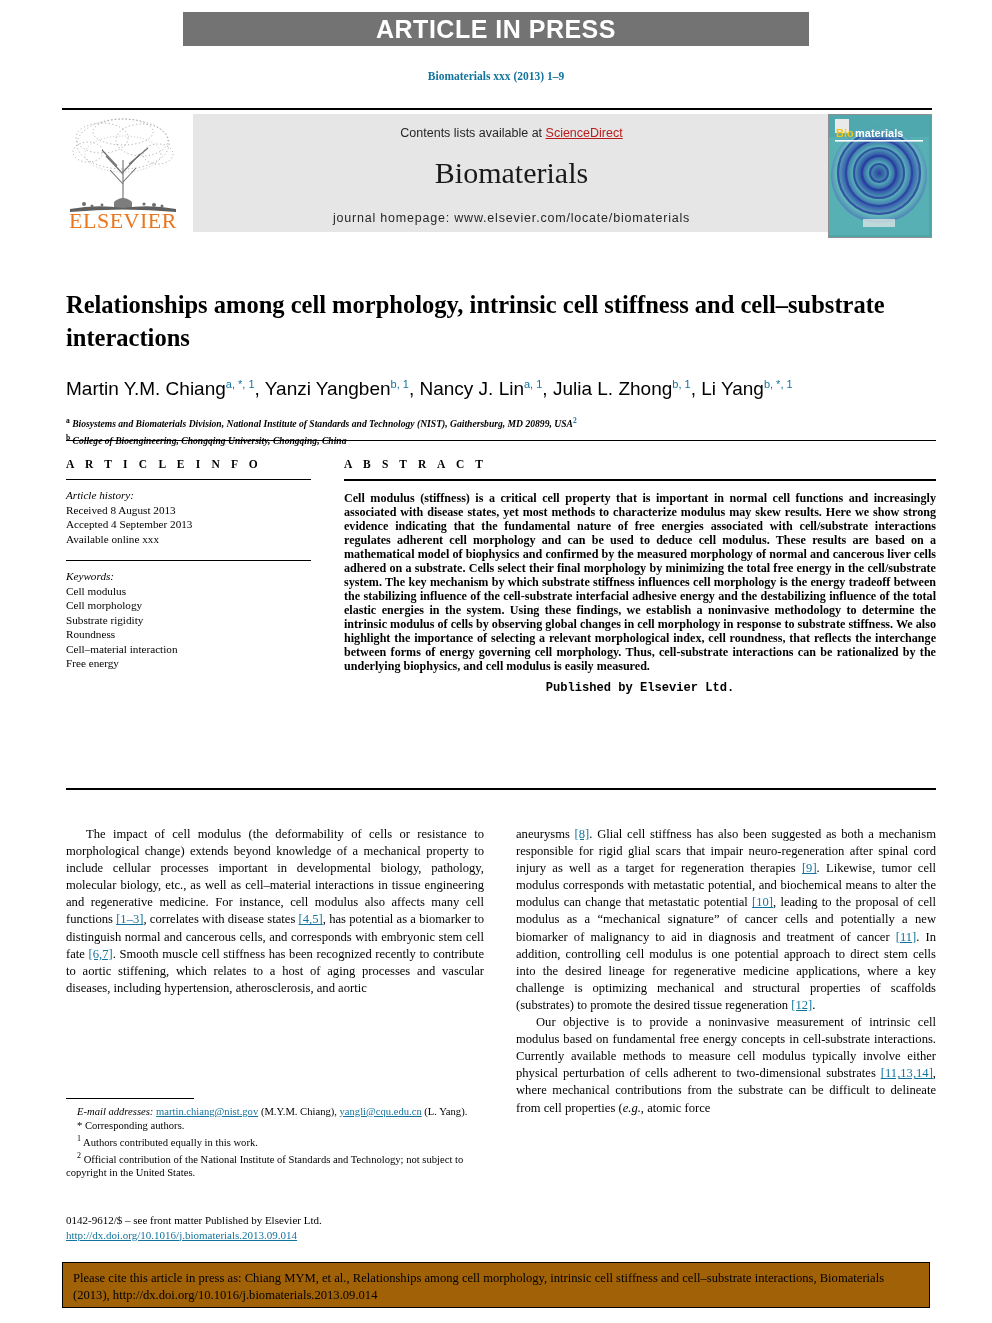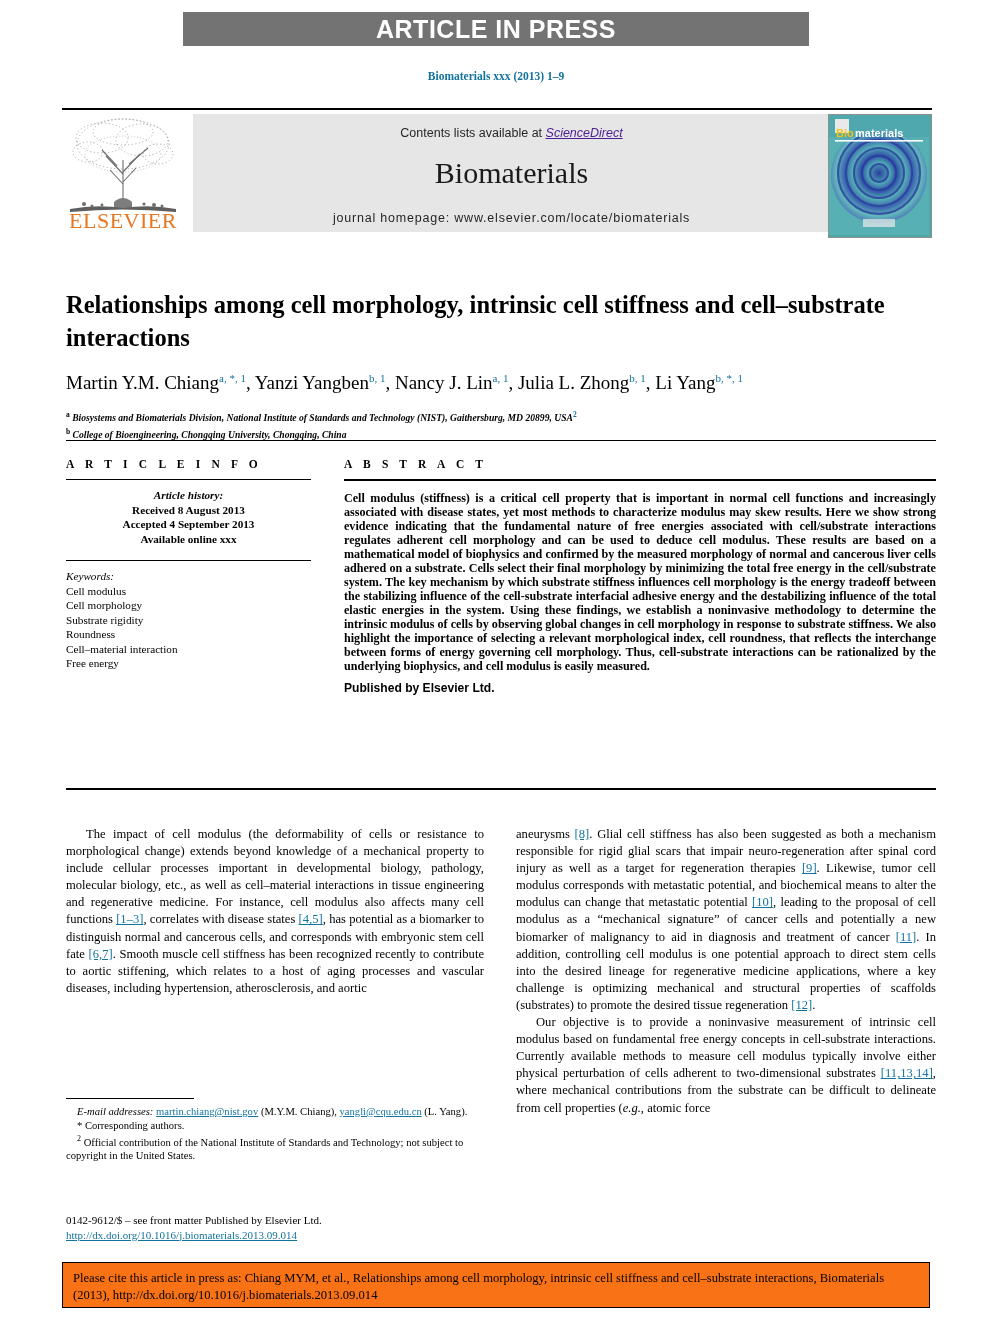--- a/index.html
+++ b/index.html
@@ -94,22 +94,21 @@
     background: #e6e6e6;
     text-align: center;
   }
   .contents-line {
     margin-top: 12px;
     font-family: "Liberation Sans", sans-serif;
     font-size: 12.5px;
     color: #262626;
   }
   .sciencedirect {
-    color: #4c1d95;
-    font-style: italic;
+    color: #b91c1c;
   }
   .journal-name {
     margin-top: 16px;
     font-family: "Liberation Serif", serif;
     font-size: 30px;
     color: #1a1a1a;
   }
   .homepage-line {
     margin-top: 21px;
     font-family: "Liberation Sans", sans-serif;
@@ -138,22 +137,22 @@
   }
   .article-title {
     font-family: "Liberation Serif", serif;
     font-size: 24.5px;
     line-height: 33px;
     font-weight: bold;
     margin: 0;
     color: #000;
   }
   .authors {
-    margin-top: 11px;
-    font-family: Liberation Serif, serif;
+    margin-top: 17px;
+    font-family: Liberation Sans, sans-serif;
     font-size: 19px;
     line-height: 26px;
   }
   .sup-mark {
     font-size: 11px;
     vertical-align: super;
     color: #12739e;
   }
   .affiliations {
     margin-top: 12px;
@@ -210,22 +209,21 @@
   .thin-rule-abs {
     height: 2px;
     background: #000;
     margin-top: 9px;
   }
   .hist-block {
     margin-top: 8px;
     font-family: "Liberation Serif", serif;
     font-size: 11.2px;
     line-height: 14.5px;
-    font-weight: bold;
-    text-align: center;
+    font-weight: normal;
   }
   .hist-label {
     font-style: italic;
   }
   .kw-rule {
     height: 1px;
     background: #000;
     margin-top: 14px;
   }
   .kw-block {
@@ -241,22 +239,22 @@
     margin-top: 10px;
     font-family: "Liberation Serif", serif;
     font-weight: bold;
     font-size: 12.1px;
     line-height: 14px;
     text-align: justify;
     color: #000;
   }
   .published-by {
     margin-top: 8px;
-    text-align: left;
-    font-family: Liberation Sans, sans-serif;
+    text-align: center;
+    font-family: Liberation Mono, monospace;
     font-weight: bold;
     font-size: 12.1px;
   }
   .abstract-rule-bottom {
     position: absolute;
     left: 66px;
     top: 788px;
     width: 870px;
     height: 2px;
     background: #000;
@@ -331,21 +329,21 @@
   .doi-link { color: #12739e; }
 
   
   .cite-box {
     position: absolute;
     left: 62px;
     top: 1262px;
     width: 868px;
     height: 46px;
     border: 1px solid #000;
-    background: #f97316;
+    background: #a16207;
     box-sizing: border-box;
     padding: 7px 10px 0 10px;
   }
   .cite-text {
     font-family: "Liberation Serif", serif;
     font-size: 12.6px;
     line-height: 17px;
     margin: 0;
   }
 </style>
@@ -491,20 +489,21 @@
 
 <div class="body-right">
   <p class="body-p noindent"><span>aneurysms </span><a class="ref-link" href="#">[8]</a><span>. Glial cell stiffness has also been suggested as both a mechanism responsible for rigid glial scars that impair neuro-regeneration after spinal cord injury as well as a target for regeneration therapies </span><a class="ref-link" href="#">[9]</a><span>. Likewise, tumor cell modulus corresponds with metastatic potential, and biochemical means to alter the modulus can change that metastatic potential </span><a class="ref-link" href="#">[10]</a><span>, leading to the proposal of cell modulus as a “mechanical signature” of cancer cells and potentially a new biomarker of malignancy to aid in diagnosis and treatment of cancer </span><a class="ref-link" href="#">[11]</a><span>. In addition, controlling cell modulus is one potential approach to direct stem cells into the desired lineage for regenerative medicine applications, where a key challenge is optimizing mechanical and structural properties of scaffolds (substrates) to promote the desired tissue regeneration </span><a class="ref-link" href="#">[12]</a><span>.</span></p>
   <p class="body-p"><span>Our objective is to provide a noninvasive measurement of intrinsic cell modulus based on fundamental free energy concepts in cell-substrate interactions. Currently available methods to measure cell modulus typically involve either physical perturbation of cells adherent to two-dimensional substrates </span><a class="ref-link" href="#">[11,13,14]</a><span>, where mechanical contributions from the substrate can be difficult to delineate from cell properties (</span><i>e.g.</i><span>, atomic force</span></p>
 </div>
 
 <div class="footnotes">
   <div class="fn-rule"></div>
   <p class="fn-line fn-indent"><span class="fn-italic">E-mail addresses:</span> <a class="mail-link" href="#">martin.chiang@nist.gov</a> <span>(M.Y.M. Chiang),</span> <a class="mail-link" href="#">yangli@cqu.edu.cn</a> <span>(L. Yang).</span></p>
   <p class="fn-line fn-indent">* Corresponding authors.</p>
+  <p class="fn-line fn-indent"><span class="fn-sup">1</span> <span>Authors contributed equally in this work.</span></p>
   <p class="fn-line fn-indent"><span class="fn-sup">2</span> <span>Official contribution of the National Institute of Standards and Technology; not subject to copyright in the United States.</span></p>
 </div>
 
 <div class="issn-block">
   <div>0142-9612/$ – see front matter Published by Elsevier Ltd.</div>
   <a class="doi-link" href="#">http://dx.doi.org/10.1016/j.biomaterials.2013.09.014</a>
 </div>
 
 <div class="cite-box">
   <p class="cite-text">Please cite this article in press as: Chiang MYM, et al., Relationships among cell morphology, intrinsic cell stiffness and cell–substrate interactions, Biomaterials (2013), http://dx.doi.org/10.1016/j.biomaterials.2013.09.014</p>

